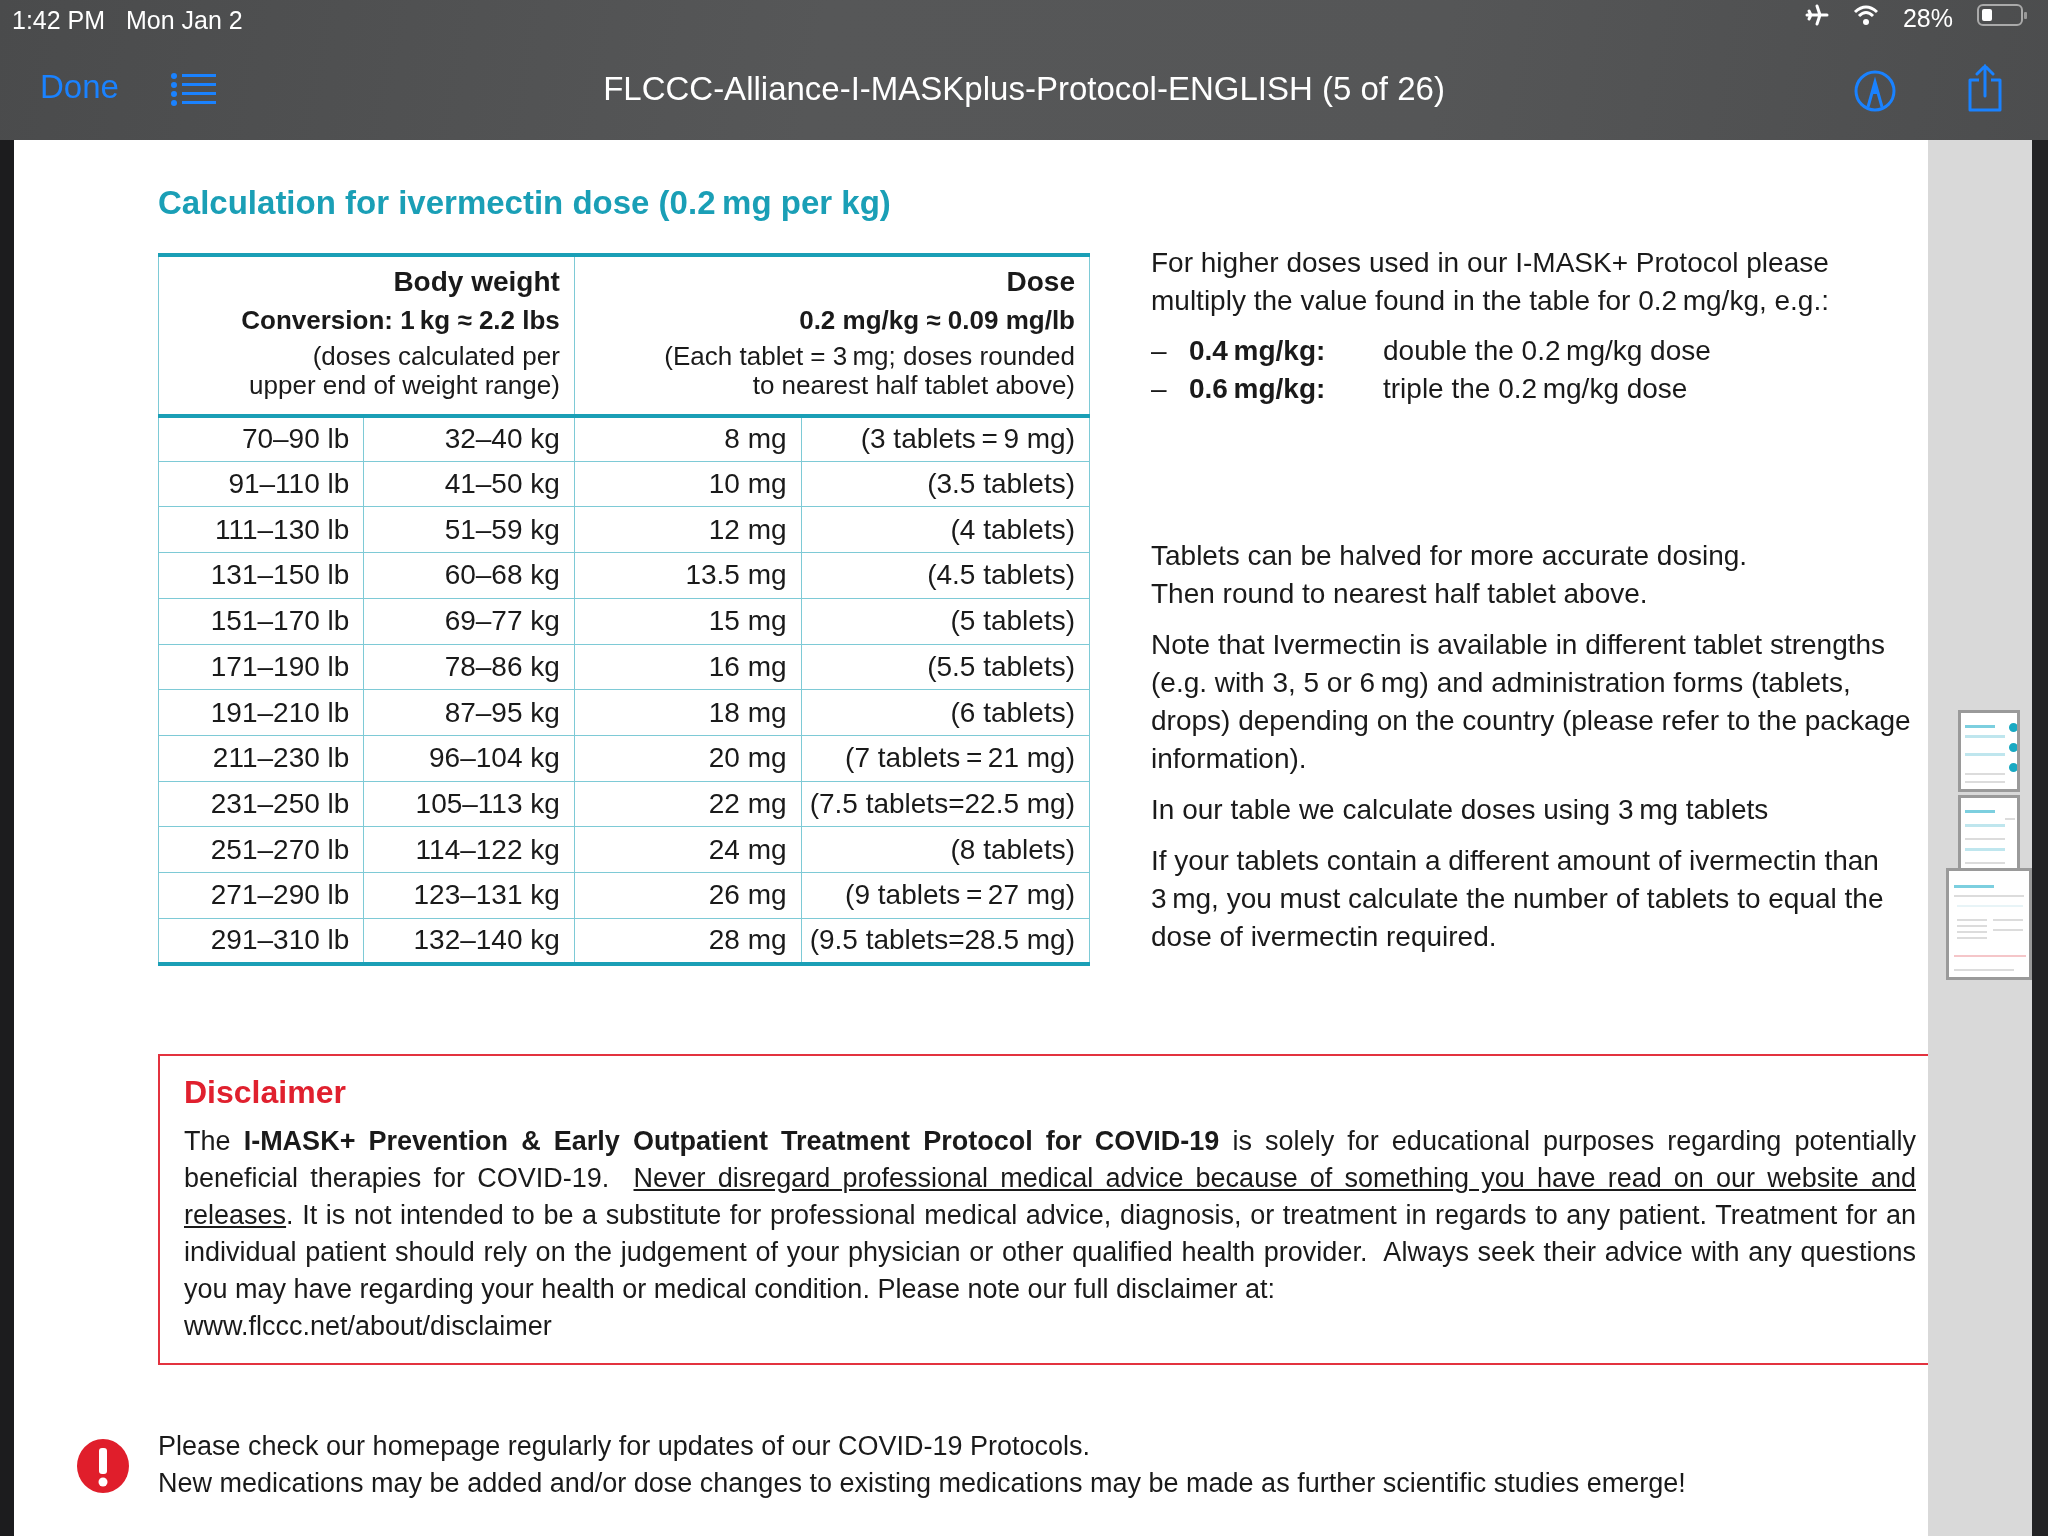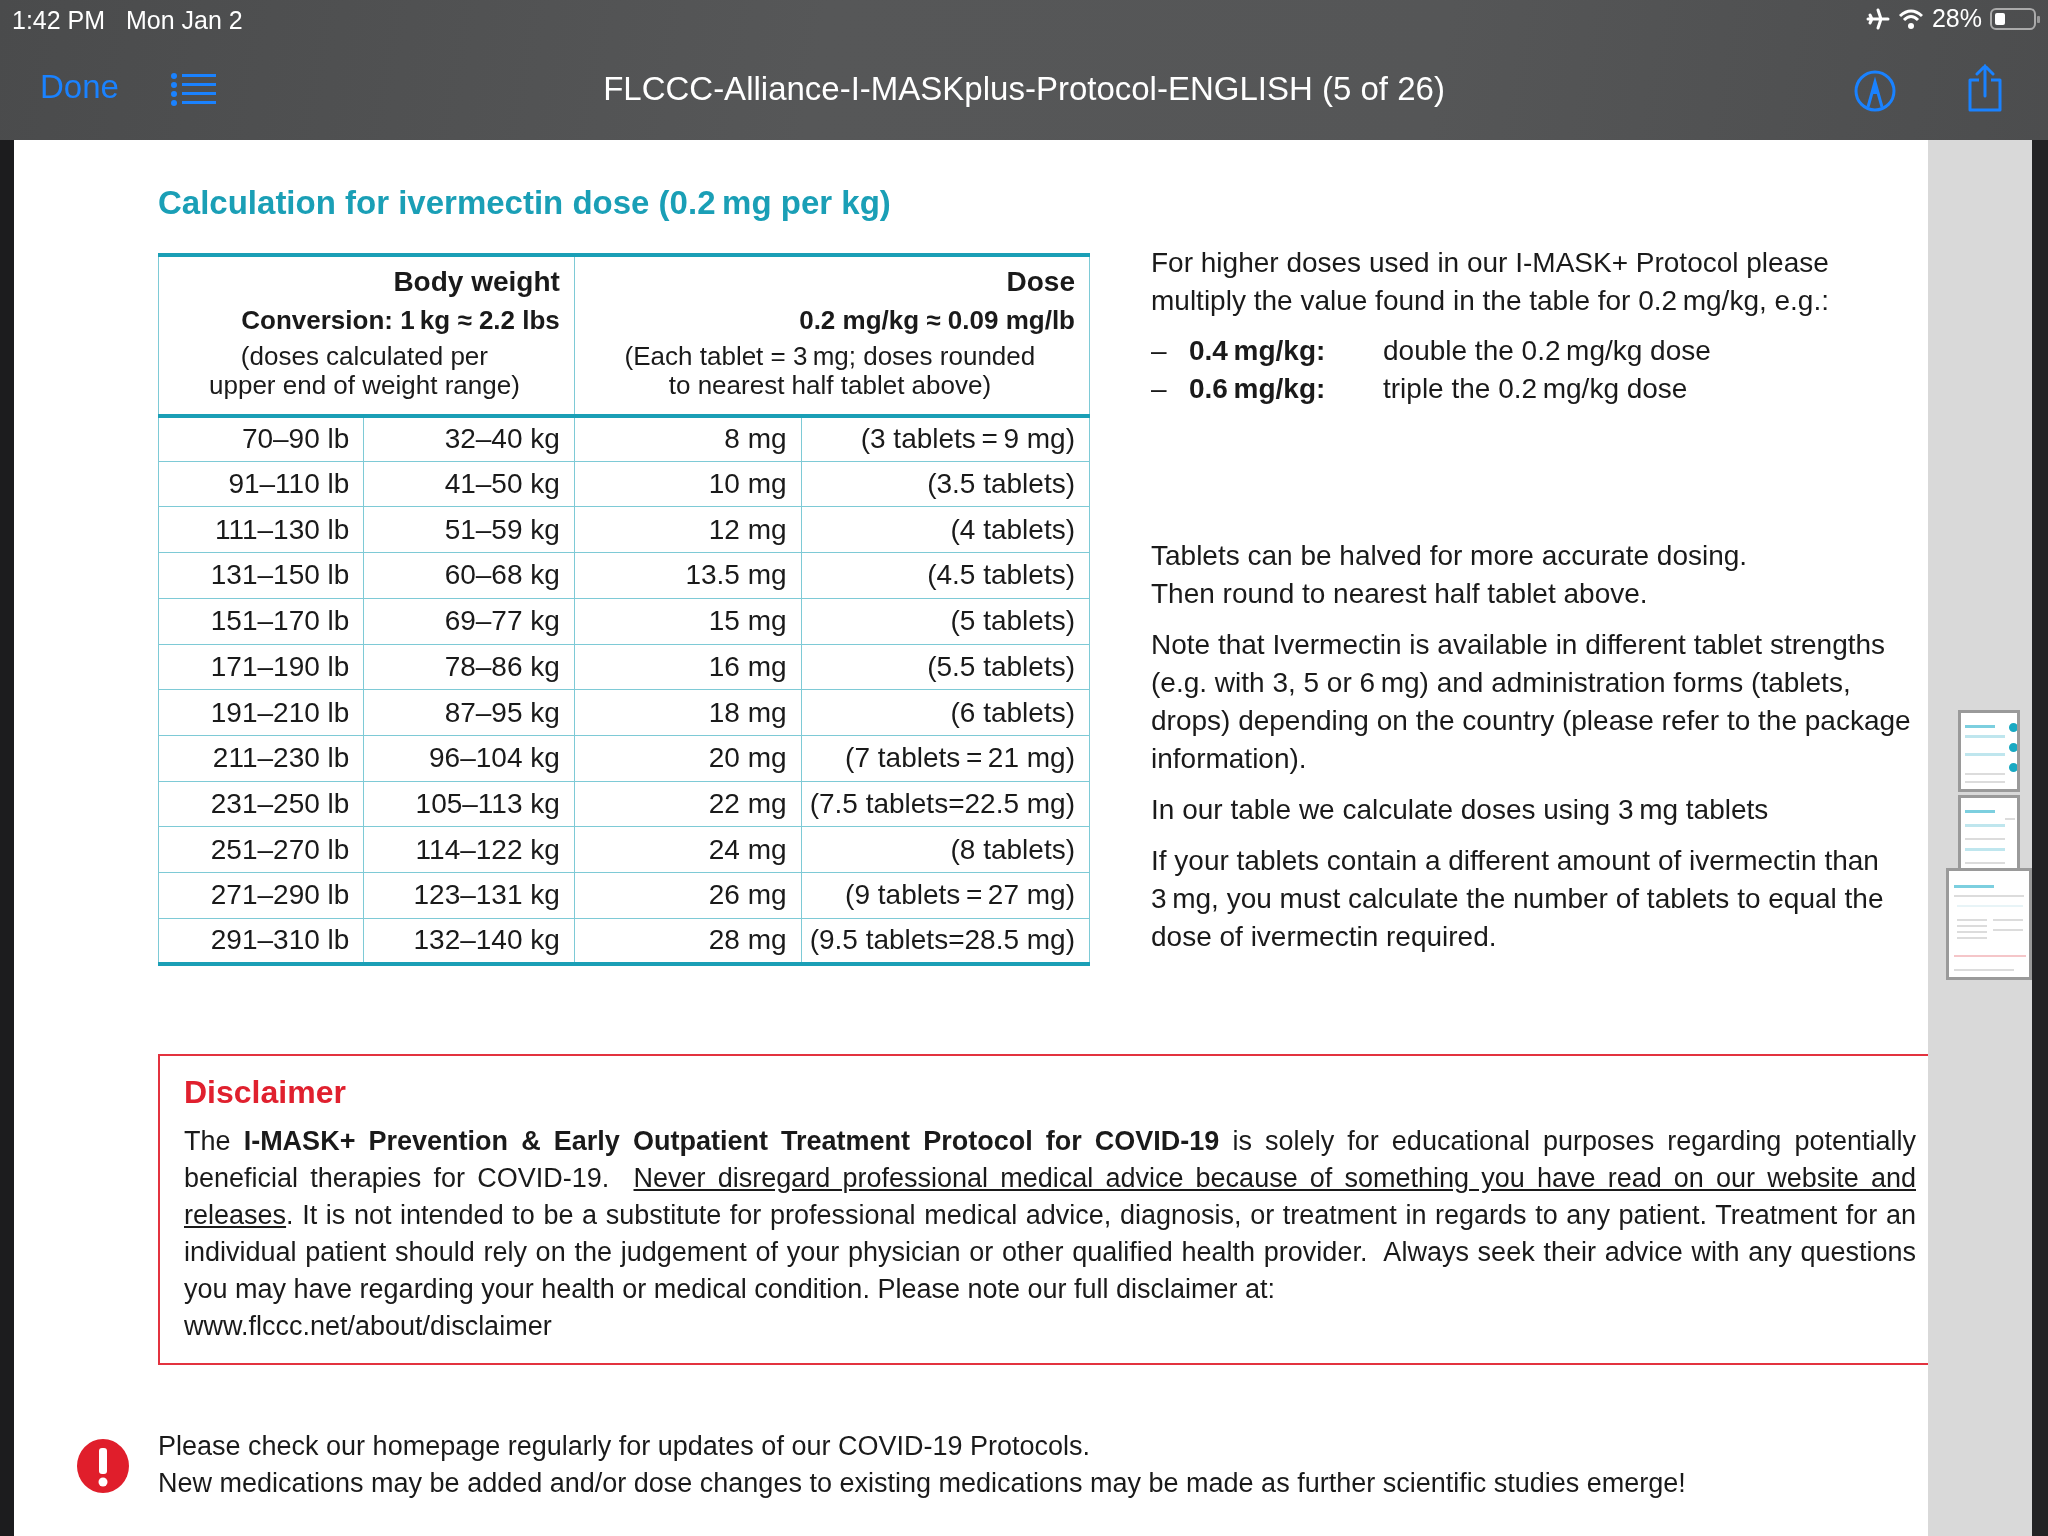--- a/index.html
+++ b/index.html
@@ -3,21 +3,21 @@
 <meta charset="utf-8">
 <style>
   * { box-sizing: border-box; margin: 0; padding: 0; }
   html, body { width: 2048px; height: 1536px; overflow: hidden; background: #1c1c1e; }
   body { position: relative; font-family: "Liberation Sans", sans-serif; }
 
   
   .topbar { position: absolute; left: 0; top: 0; width: 2048px; height: 140px;
     background: linear-gradient(100deg, #4a4b4c 0%, #565758 40%, #555657 70%, #4c4d4e 100%); color: #fff; }
   .status-time { position: absolute; left: 12px; top: 6px; font-size: 25px; }
-  .status-right { position: absolute; right: 12px; top: 4px; display: flex; align-items: center; gap: 8px; font-size: 25px; }
+  .status-right { position: absolute; right: 25px; top: 4px; display: flex; gap: 24px; font-size: 25px; }
   .battery { width: 46px; height: 22px; border: 2px solid #aaa; border-radius: 6px; position: relative; }
   .battery::before { content: ""; position: absolute; left: 3px; top: 3px; width: 10px; height: 12px; background: #fff; border-radius: 2px; }
   .battery::after { content: ""; position: absolute; right: -6px; top: 6px; width: 3px; height: 7px; background: #999; border-radius: 1px; }
   .done-btn { position: absolute; left: 40px; top: 68px; font-size: 33px; color: #1a82ff; cursor: pointer; }
   .outline-btn { position: absolute; left: 170px; top: 72px; width: 46px; height: 36px; cursor: pointer; }
   .doc-title { position: absolute; left: 0; right: 0; top: 70px; text-align: center; font-size: 33px; color: #fff; }
   .markup-btn { position: absolute; left: 1854px; top: 70px; width: 42px; height: 42px; cursor: pointer; }
   .share-btn { position: absolute; left: 1966px; top: 64px; width: 38px; height: 48px; cursor: pointer; }
 
   
@@ -28,21 +28,21 @@
 
   .section-title { position: absolute; left: 144px; top: 44px; font-size: 33px; font-weight: bold; color: #1a9fb6; }
 
   
   .dose-table { position: absolute; left: 144px; top: 113px; width: 932px; border-collapse: collapse; font-size: 28px; }
   .dose-table th, .dose-table td { border: 1.5px solid #7ecad6; text-align: right; font-weight: normal; }
   .dose-table thead tr { border-top: 4px solid #1a9fb6; padding-left: 36px; }
   .dose-table thead th { vertical-align: top; padding: 10px 14px 14px 10px; line-height: 1.1; border-bottom: 4px solid #1a9fb6; }
   .th-main { font-weight: bold; font-size: 28px; display: block; margin-bottom: 8px; }
   .th-sub { font-weight: bold; font-size: 26px; display: block; margin-bottom: 8px; }
-  .th-note { font-size: 26px; display: block; text-align: center; }
+  .th-note { font-size: 26px; display: block; }
   .dose-table tbody td { height: 45.7px; padding: 0 14px 0 8px; white-space: nowrap; }
   .dose-table tbody tr:last-child td { border-bottom: 4px solid #1a9fb6; }
   .c1 { width: 208px; } .c2 { width: 213px; } .c3 { width: 233px; } .c4 { width: 278px; }
 
   
   .right-col { position: absolute; left: 1137px; top: 104px; width: 760px; font-size: 28px; line-height: 37.5px; }
   .right-col p { margin: 0; }
   .rc-p1 { margin-bottom: 13px !important; }
   .dash-row { display: flex; }
   .dash { width: 38px; }

